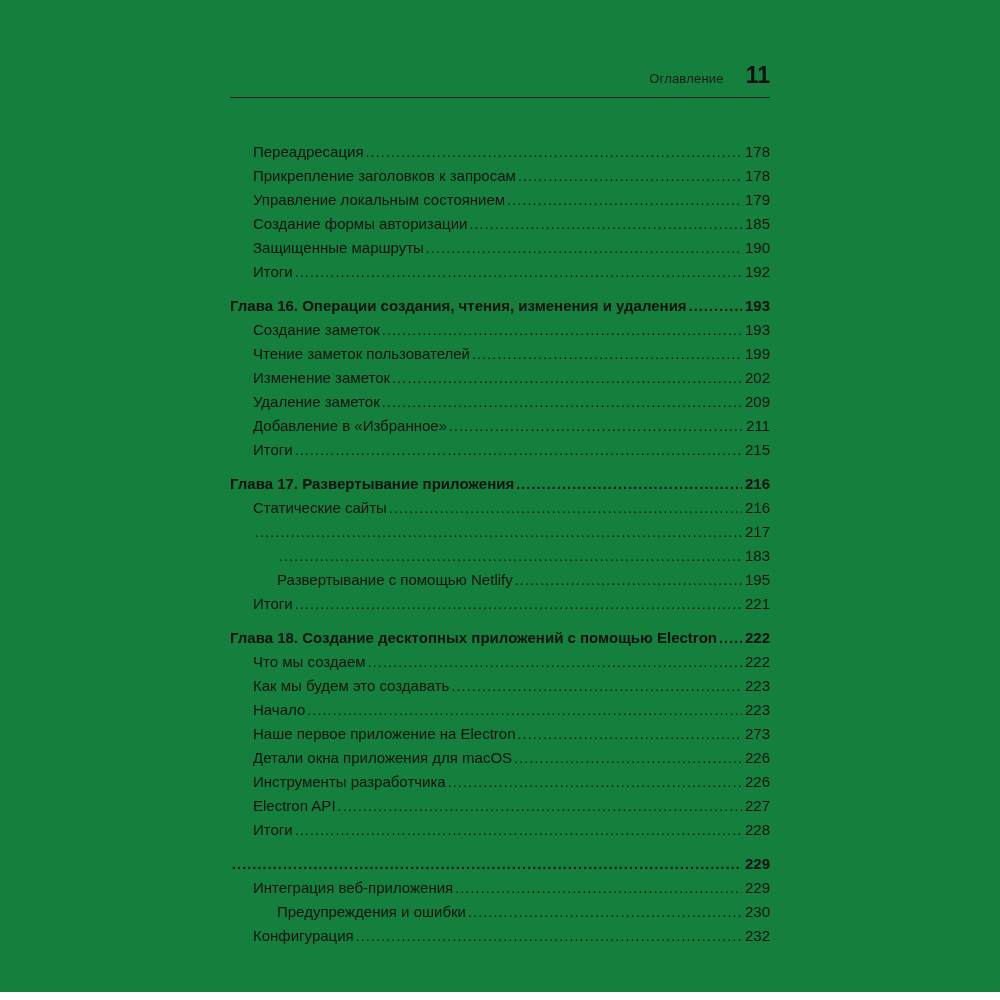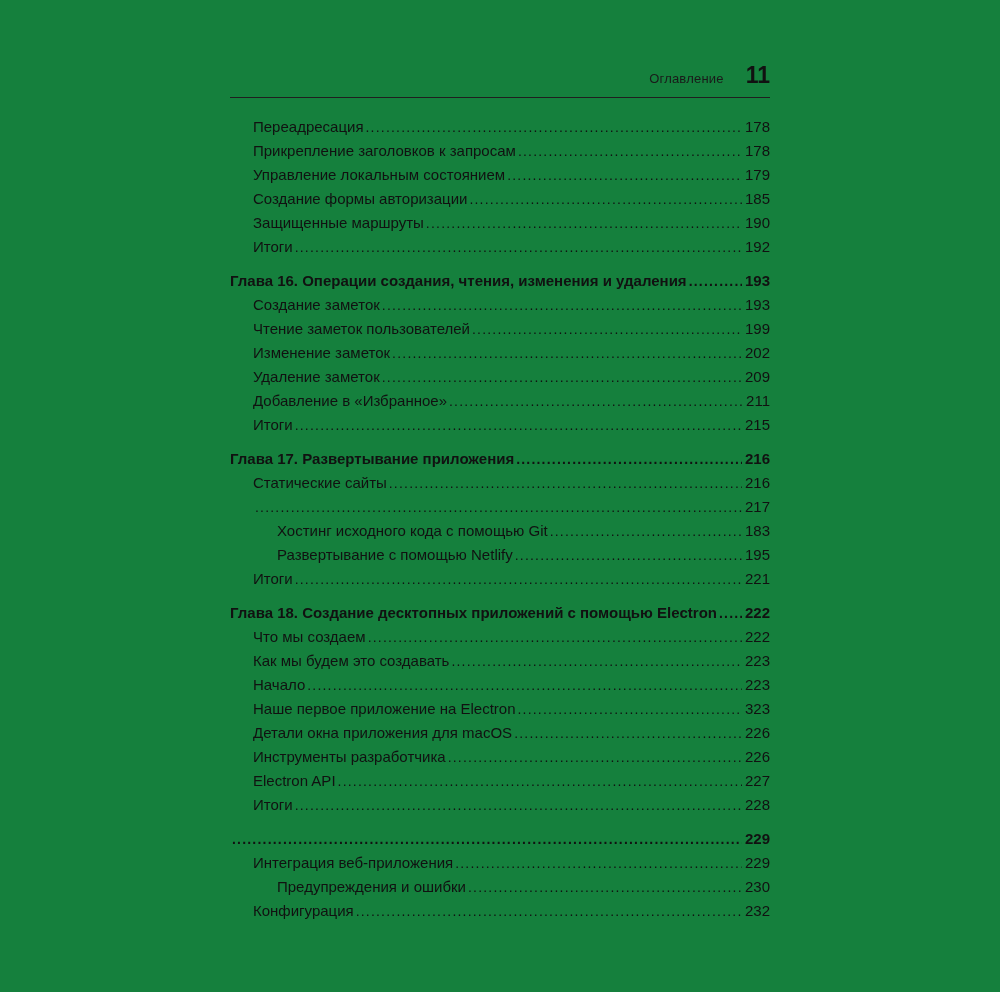--- a/index.html
+++ b/index.html
@@ -37,21 +37,21 @@
     font-size: 23px;
     font-weight: 700;
     color: #111111;
   }
   .header-rule {
     border: none;
     border-top: 1.6px solid #1f1f1f;
     margin: 8px 0 0 0;
   }
   .toc {
-    margin-top: 17px;
+    margin-top: 42px;
   }
   .toc-row {
     display: flex;
     align-items: baseline;
     font-size: 15px;
     line-height: 23px;
     color: #111111;
   }
   .toc-row.level-1 { padding-left: 23px; }
   .toc-row.level-2 { padding-left: 47px; }
@@ -165,21 +165,20 @@
         <div class="toc-row level-1">
           <span class="entry-text">Статические сайты</span>
           <span class="dots"></span>
           <span class="pagenum">216</span>
         </div>
         <div class="toc-row level-1">
           <span class="dots"></span>
           <span class="pagenum">217</span>
         </div>
         <div class="toc-row level-2">
-          <span class="entry-text">Хостинг исходного кода с помощью Git</span>
           <span class="dots"></span>
           <span class="pagenum">183</span>
         </div>
         <div class="toc-row level-2">
           <span class="entry-text">Развертывание с помощью Netlify</span>
           <span class="dots"></span>
           <span class="pagenum">195</span>
         </div>
         <div class="toc-row level-1">
           <span class="entry-text">Итоги</span>
@@ -202,21 +201,21 @@
           <span class="pagenum">223</span>
         </div>
         <div class="toc-row level-1">
           <span class="entry-text">Начало</span>
           <span class="dots"></span>
           <span class="pagenum">223</span>
         </div>
         <div class="toc-row level-1">
           <span class="entry-text">Наше первое приложение на Electron</span>
           <span class="dots"></span>
-          <span class="pagenum">323</span>
+          <span class="pagenum">273</span>
         </div>
         <div class="toc-row level-1">
           <span class="entry-text">Детали окна приложения для macOS</span>
           <span class="dots"></span>
           <span class="pagenum">226</span>
         </div>
         <div class="toc-row level-1">
           <span class="entry-text">Инструменты разработчика</span>
           <span class="dots"></span>
           <span class="pagenum">226</span>

